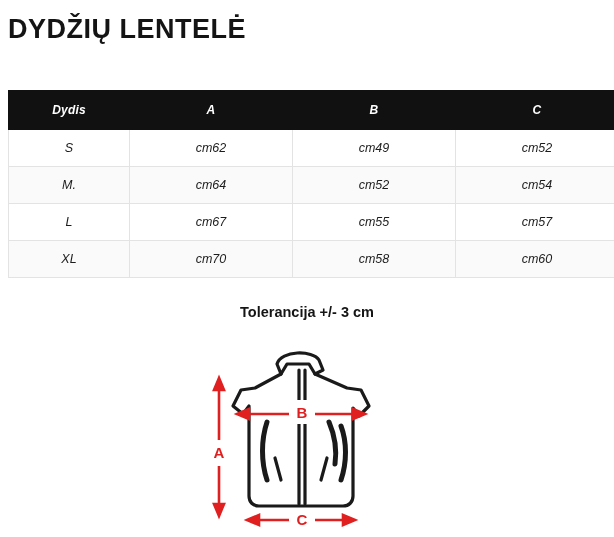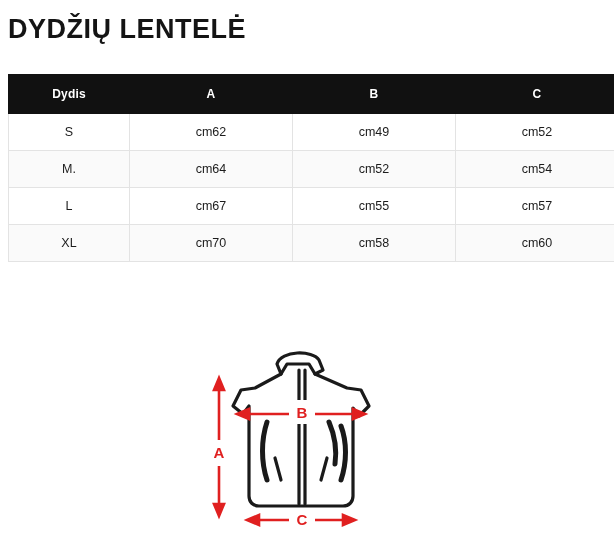--- a/index.html
+++ b/index.html
@@ -25,22 +25,23 @@
     top: 14px;
     font-size: 27px;
     font-weight: bold;
     letter-spacing: 0.5px;
     color: #141414;
     white-space: nowrap;
   }
   .table-wrap {
     position: absolute;
     left: 8px;
-    top: 74px;
+    top: 90px;
     width: 598px;
+    font-style: italic;
   }
   table.size-table {
     border-collapse: collapse;
     width: 598px;
     table-layout: fixed;
   }
   table.size-table thead th {
     background: #111111;
     color: #ffffff;
     font-size: 12px;
@@ -127,20 +128,21 @@
         <tr>
           <td class="col-0">XL</td>
           <td class="col-1">cm70</td>
           <td class="col-2">cm58</td>
           <td class="col-3">cm60</td>
         </tr>
       </tbody>
     </table>
   </div>
 
+  <div class="tolerance">Tolerancija +/- 3 cm</div>
 
   <div class="figure">
     <svg width="260" height="200" viewBox="0 0 260 200">
 
       <g fill="none" stroke="#1a1a1a" stroke-width="3.2" stroke-linejoin="round" stroke-linecap="round">
 
         <path d="M100 34 C104 20 136 20 142 30 L146 40 L138 44 L132 34 L110 34 L104 44 Z"></path>
 
         <path d="M104 44 L78 58 L64 60 L56 76 L66 84 L72 76 L72 166 C72 172 76 176 82 176 L166 176 C172 176 176 172 176 166 L176 78 L182 86 L192 76 L184 60 L170 58 L138 44"></path>
 

